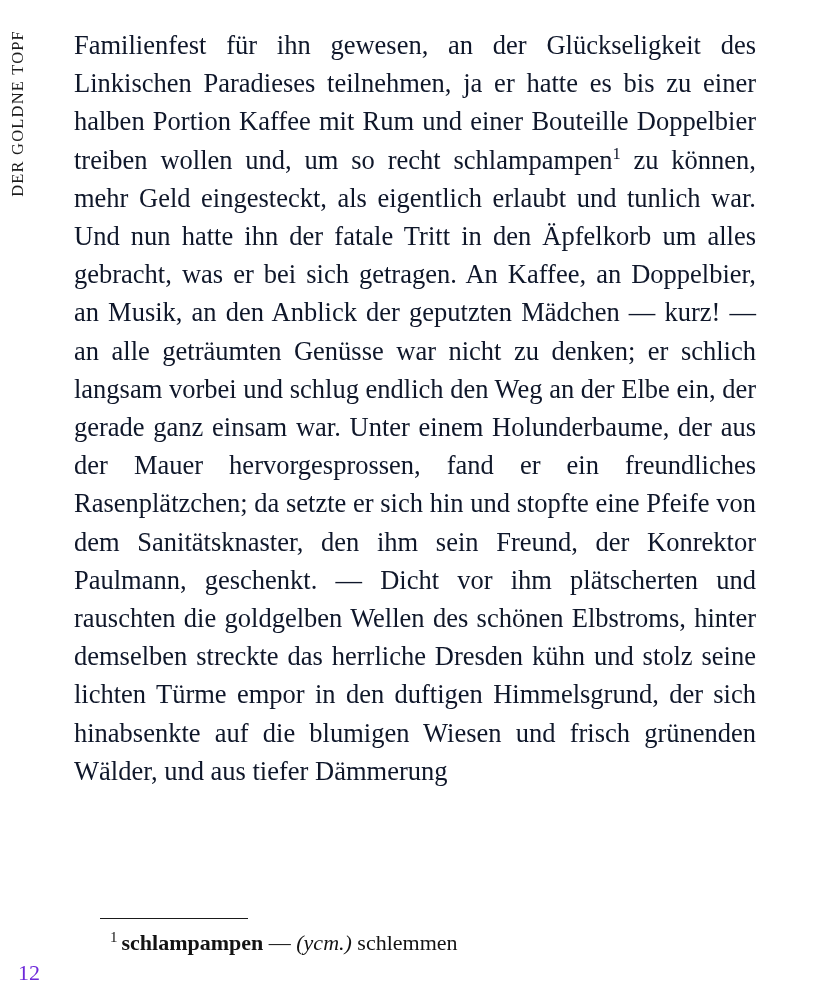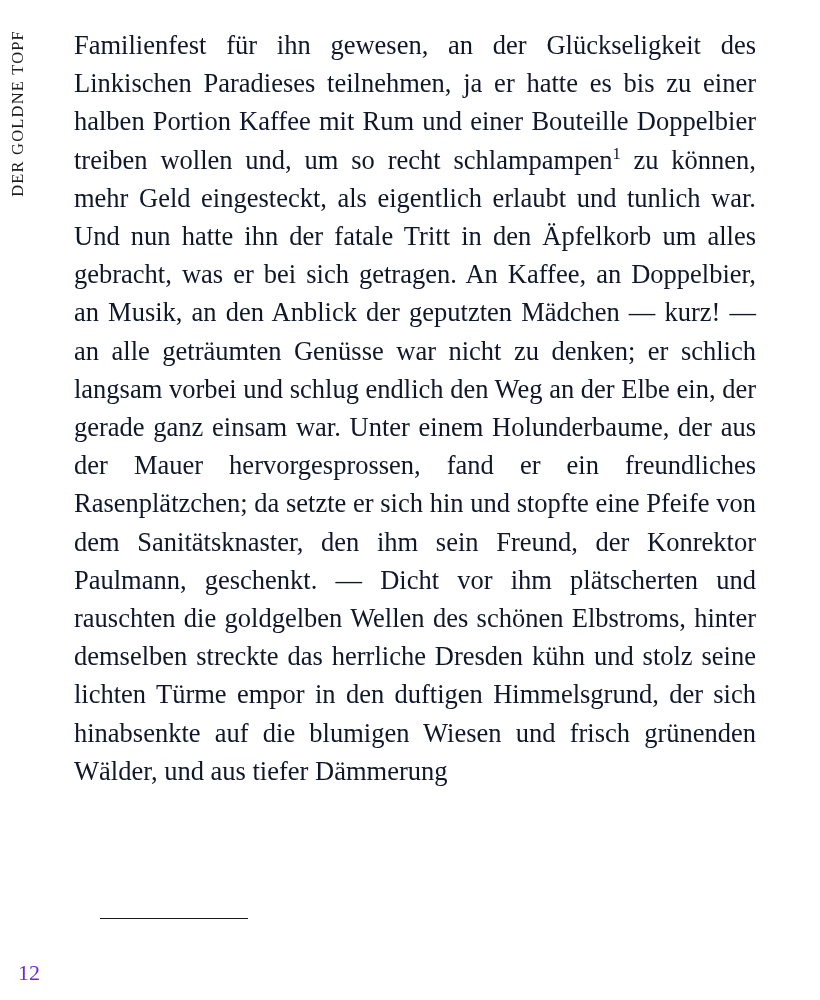--- a/index.html
+++ b/index.html
@@ -112,17 +112,18 @@
   <div class="running-head">
     <span class="rh-text">DER GOLDNE TOPF</span>
   </div>
 
   <div class="text-block">
     <p><span>Familienfest für ihn gewesen, an der Glückseligkeit des Linkischen Paradieses teilnehmen, ja er hatte es bis zu einer halben Portion Kaffee mit Rum und einer Bouteille Doppelbier treiben wollen und, um so recht schlampampen</span><sup>1</sup><span> zu können, mehr Geld eingesteckt, als eigentlich erlaubt und tunlich war. Und nun hatte ihn der fatale Tritt in den Äpfelkorb um alles gebracht, was er bei sich getragen. An Kaffee, an Doppelbier, an Musik, an den Anblick der geputzten Mädchen — kurz! — an alle geträumten Genüsse war nicht zu denken; er schlich langsam vorbei und schlug endlich den Weg an der Elbe ein, der gerade ganz einsam war. Unter einem Holunderbaume, der aus der Mauer hervorgesprossen, fand er ein freundliches Rasenplätzchen; da setzte er sich hin und stopfte eine Pfeife von dem Sanitätsknaster, den ihm sein Freund, der Konrektor Paulmann, geschenkt. — Dicht vor ihm plätscherten und rauschten die goldgelben Wellen des schönen Elbstroms, hinter demselben streckte das herrliche Dresden kühn und stolz seine lichten Türme empor in den duftigen Himmelsgrund, der sich hinabsenkte auf die blumigen Wiesen und frisch grünenden Wälder, und aus tiefer Dämmerung</span></p>
   </div>
 
   <div class="footnote">
     <div class="footnote-rule"></div>
+    <div class="footnote-text"><span class="fn-marker">1</span><span class="fn-term">schlampampen</span><span> — </span><span class="fn-abbr">(ycm.)</span><span> schlemmen</span></div>
   </div>
 
   <div class="folio">12</div>
 
 </div>
 
 </body></html>

